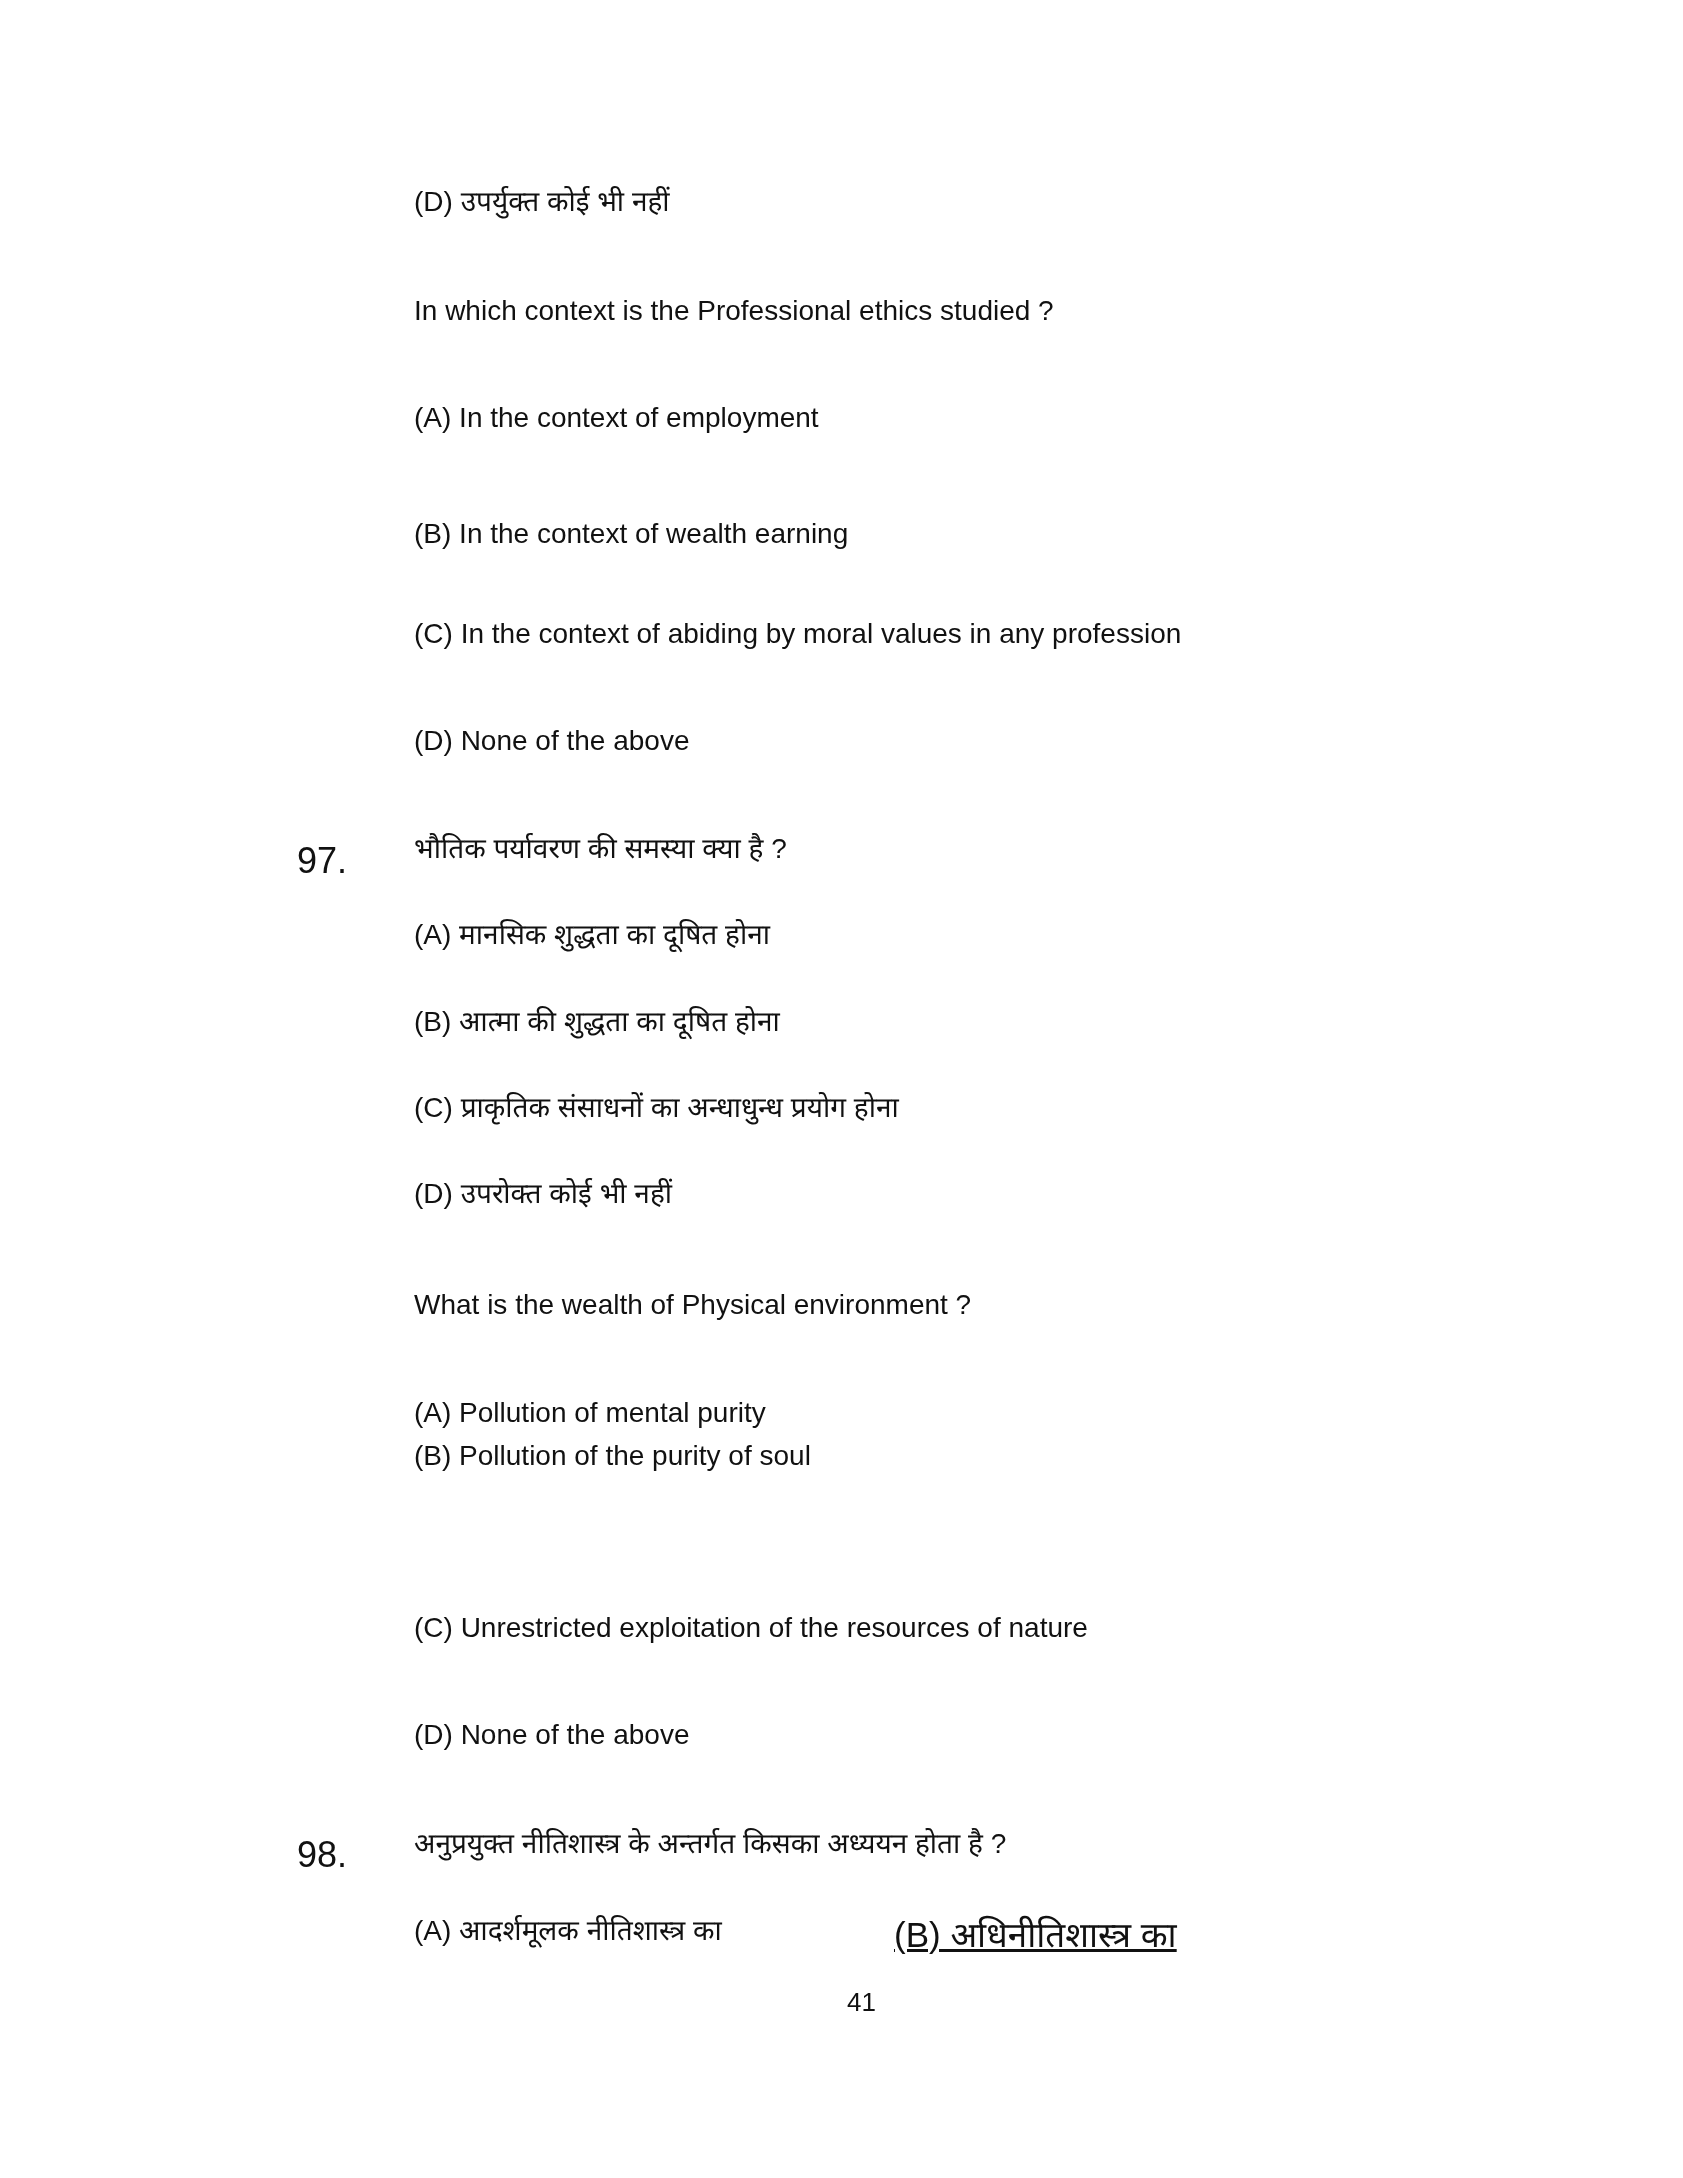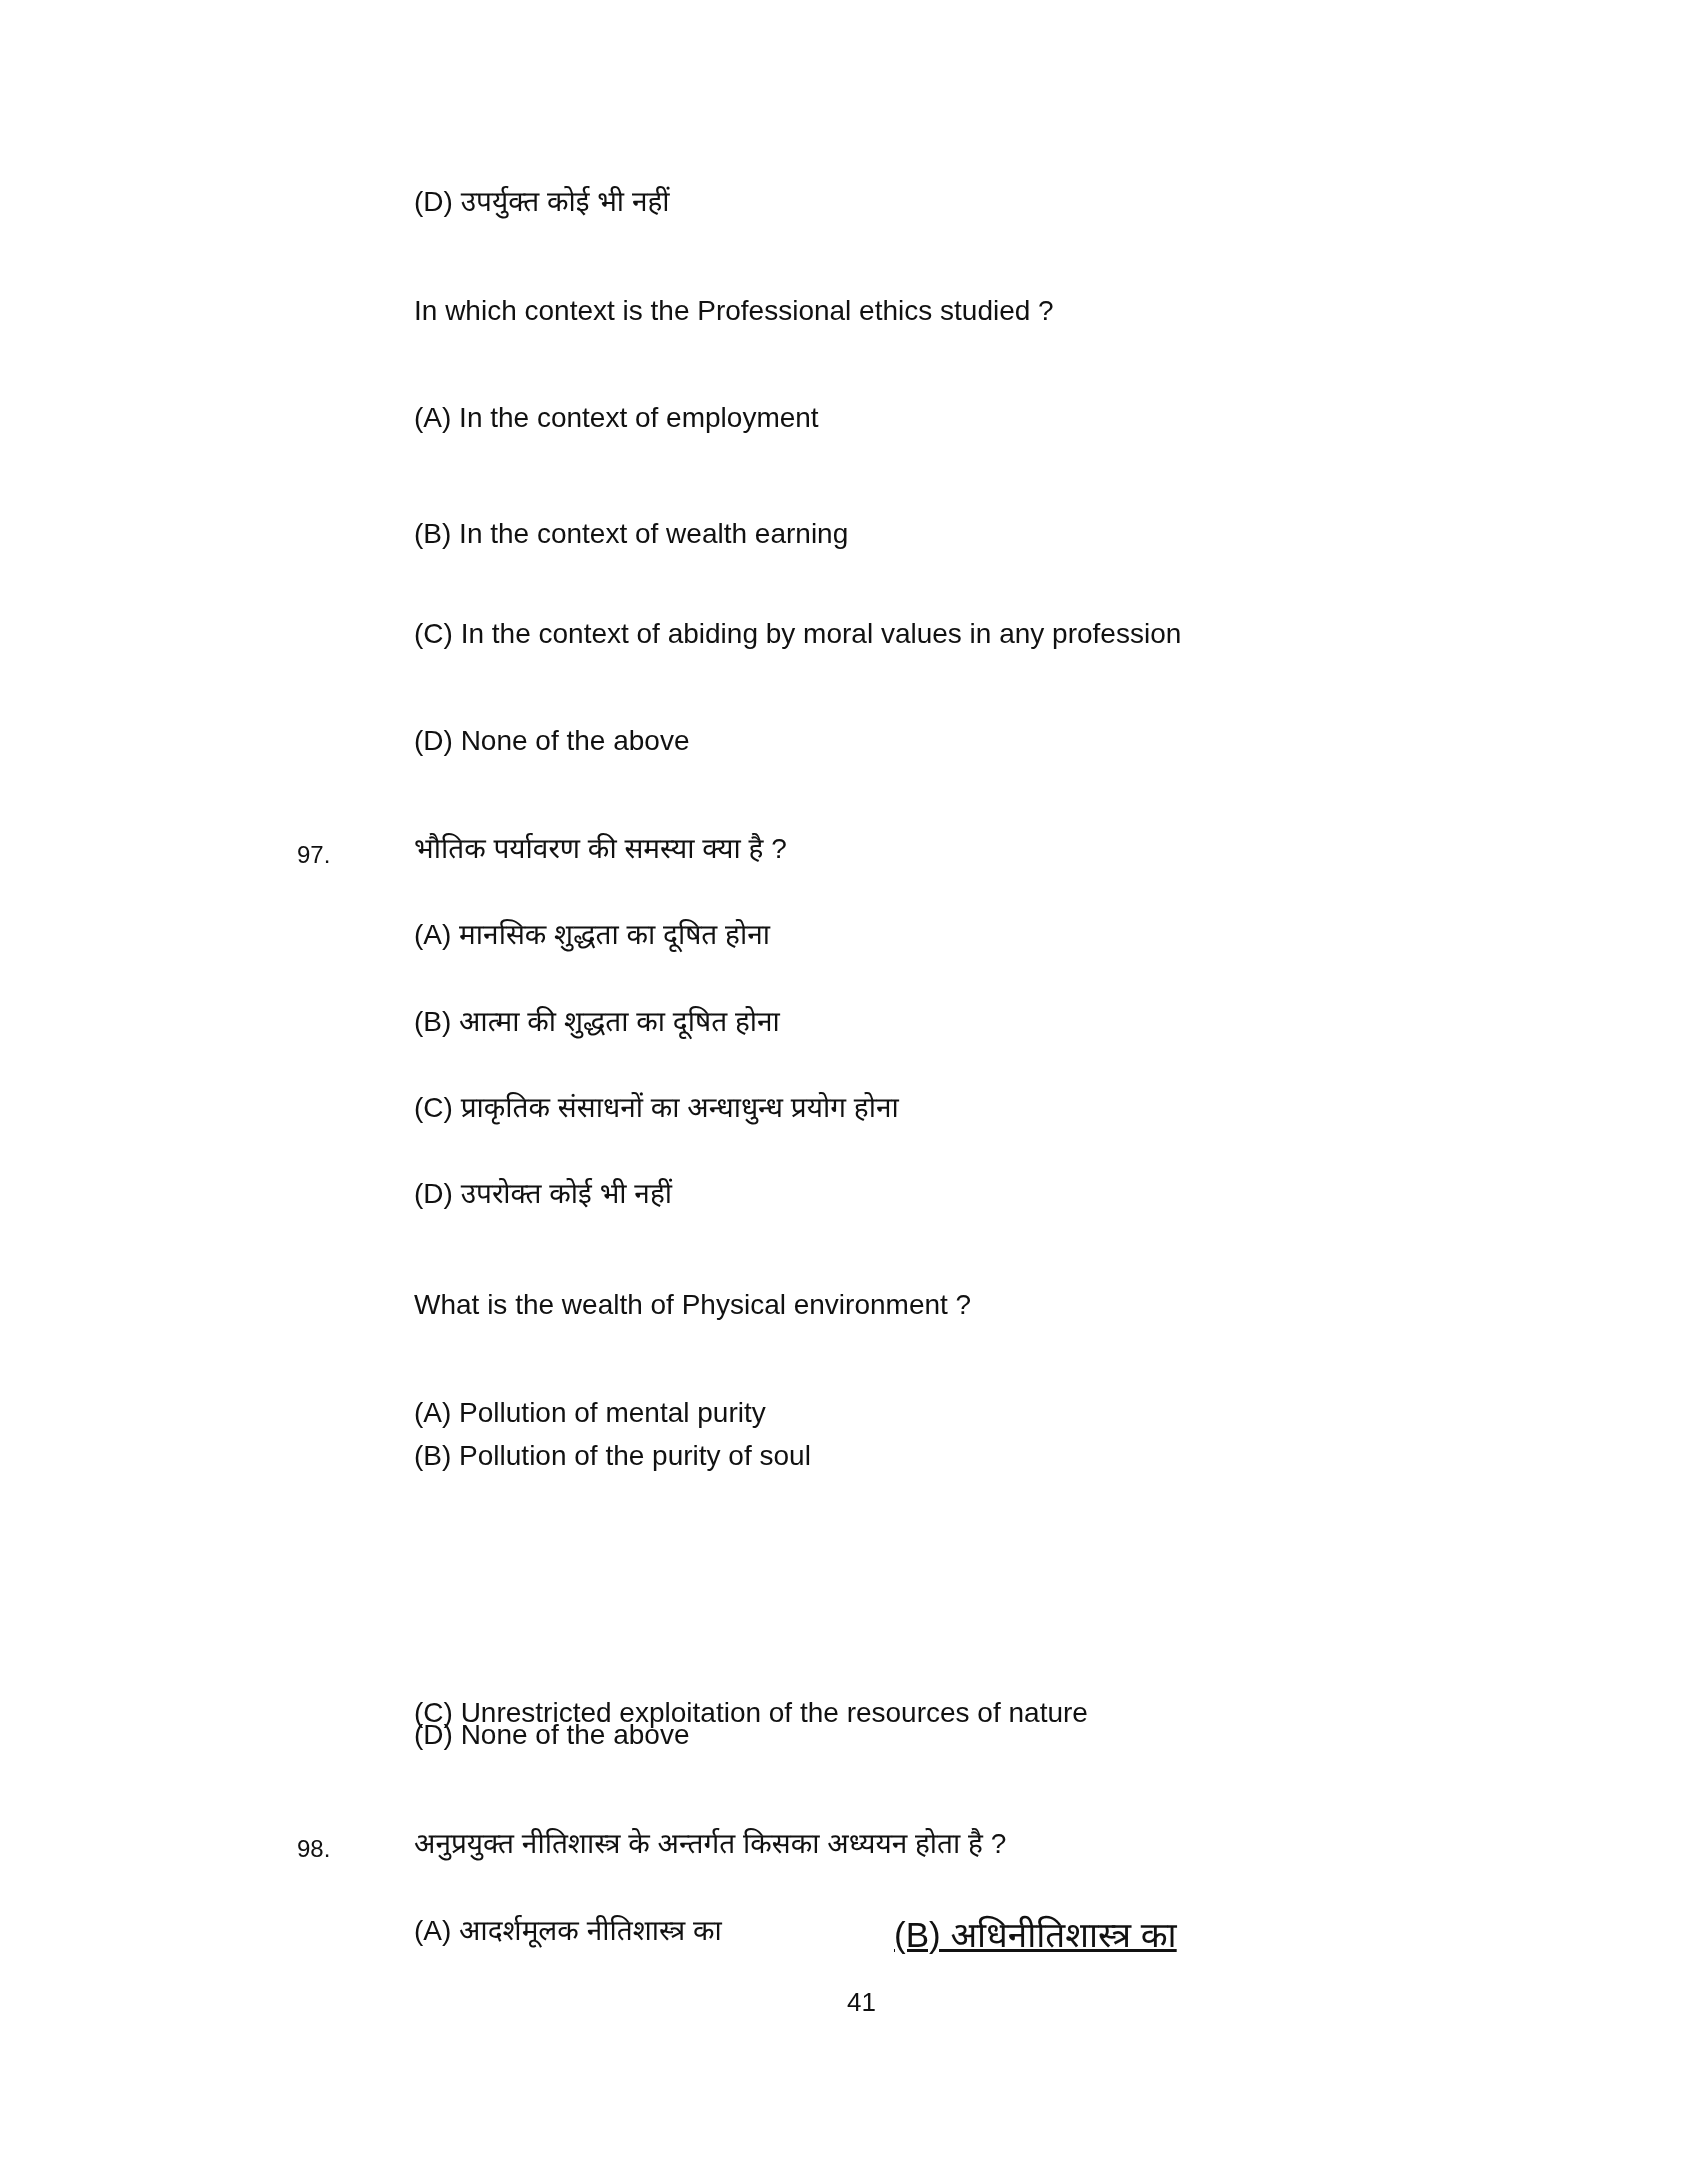--- a/index.html
+++ b/index.html
@@ -1,18 +1,18 @@
 <!DOCTYPE html>
 <html><head>
 <meta charset="utf-8">
 <style>
   html,body{margin:0;padding:0;background:#fff;}
   body{width:1683px;height:2178px;position:relative;overflow:hidden;font-family:"Liberation Sans","DejaVu Sans",sans-serif;color:#111;}
   .line{position:absolute;left:414px;font-size:28px;white-space:nowrap;line-height:1;}
-  .qnum{position:absolute;left:297px;font-size:24px;white-space:nowrap;line-height:1;}
+  .qnum{position:absolute;left:297px;font-size:36px;white-space:nowrap;line-height:1;}
   .pageno{position:absolute;left:0;width:1723px;text-align:center;font-size:26px;top:1987px;}
   .optB{position:absolute;left:894px;font-size:35px;white-space:nowrap;line-height:1;text-decoration:underline;}
 </style>
 </head>
 <body>
 
 <div class="line" style="top:188px">(D) उपर्युक्त कोई भी नहीं</div>
 <div class="line" style="top:297px">In which context is the Professional ethics studied ?</div>
 <div class="line" style="top:404px">(A) In the context of employment</div>
 <div class="line" style="top:520px">(B) In the context of wealth earning</div>
@@ -21,21 +21,21 @@
 
 <div class="qnum" style="top:843px">97.</div>
 <div class="line" style="top:835px">भौतिक पर्यावरण की समस्या क्या है ?</div>
 <div class="line" style="top:921px">(A) मानसिक शुद्धता का दूषित होना</div>
 <div class="line" style="top:1008px">(B) आत्मा की शुद्धता का दूषित होना</div>
 <div class="line" style="top:1094px">(C) प्राकृतिक संसाधनों का अन्धाधुन्ध प्रयोग होना</div>
 <div class="line" style="top:1180px">(D) उपरोक्त कोई भी नहीं</div>
 <div class="line" style="top:1291px">What is the wealth of Physical environment ?</div>
 <div class="line" style="top:1399px">(A) Pollution of mental purity</div>
 <div class="line" style="top:1442px">(B) Pollution of the purity of soul</div>
-<div class="line" style="top:1699px">(C) Unrestricted exploitation of the resources of nature</div>
+<div class="line" style="top:1614px">(C) Unrestricted exploitation of the resources of nature</div>
 <div class="line" style="top:1721px">(D) None of the above</div>
 
 <div class="qnum" style="top:1837px">98.</div>
 <div class="line" style="top:1830px">अनुप्रयुक्त नीतिशास्त्र के अन्तर्गत किसका अध्ययन होता है ?</div>
 <div class="line" style="top:1917px">(A) आदर्शमूलक नीतिशास्त्र का</div>
 <div class="optB" style="top:1917px">(B) अधिनीतिशास्त्र का</div>
 
 <div class="pageno">41</div>
 
 

